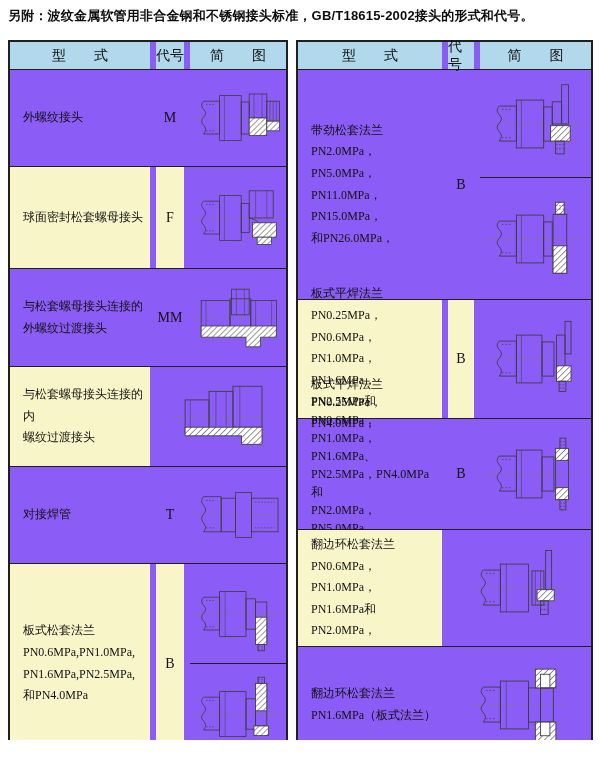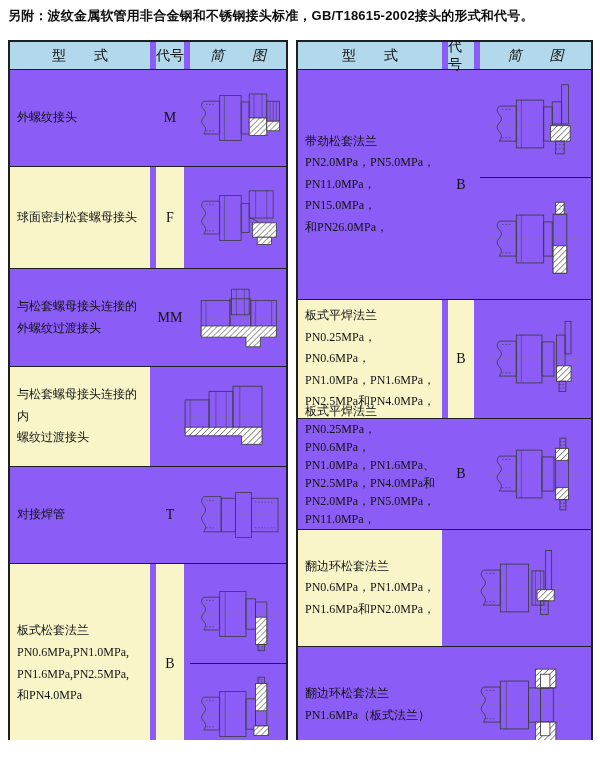--- a/index.html
+++ b/index.html
@@ -12,23 +12,23 @@
   .tbl-left  { left:8px;   width:280px; }
   .tbl-right { left:296px; width:297px; }
   .thead { display:flex; height:27px; background:#b1d8eb; }
   .row { display:flex; border-top:1px solid #1f1f1f; }
   .c { border-left:6px solid #8b5cf6; position:relative; }
   .c:first-child { border-left:none; }
   .t { width:140px; }
   .tbl-right .t { width:144px; }
   .k { width:34px; display:flex; align-items:center; justify-content:center; font-size:14px; }
   .tbl-right .k { width:32px; }
-  .d { flex:1; display:flex; align-items:center; justify-content:center; overflow:hidden;font-style:italic; }
+  .d { flex:1; display:flex; align-items:center; justify-content:center; overflow:hidden; }
   .thead .c { display:flex; align-items:center; justify-content:center; font-size:14px; }
-  .cell-text { display:flex; align-items:center; padding:4px 2px 4px 7px; font-size:12px; }
+  .cell-text { display:flex; align-items:center; padding:4px 2px 4px 13px; font-size:12px; }
   .cell-text span { white-space:pre-line; line-height:1.8; }
   .row.tight .cell-text span { line-height:1.5; }
   .row.hl .t, .row.hl .k { background:#f8f5c9; }
   .dsplit { display:flex; flex-direction:column; width:100%; height:100%; }
   .dsub { flex:1; border-top:1px solid #1f1f1f; display:flex; align-items:center; justify-content:center; overflow:hidden; }
   .dsub:first-child { border-top:none; }
   svg.diag { width:104px; height:82px; }
   .diag line, .diag rect, .diag path, .diag polygon { stroke:#3c3c3c; stroke-width:1; fill:none; }
   .diag .cl { stroke:#808080; stroke-width:.7; stroke-dasharray:11 3 2 3; }
   .diag .dd { stroke-dasharray:2 2; stroke-width:.7; }

